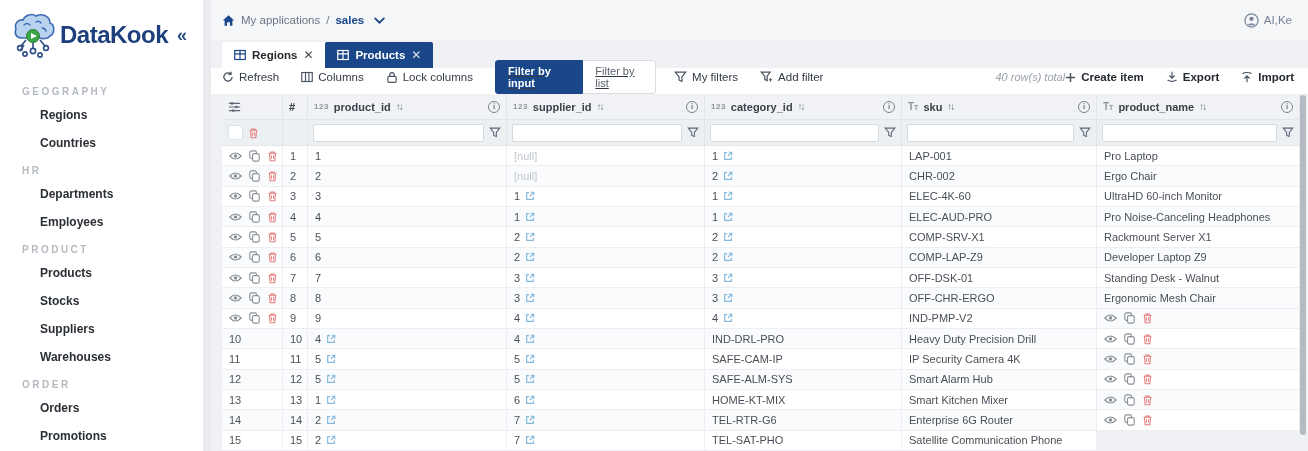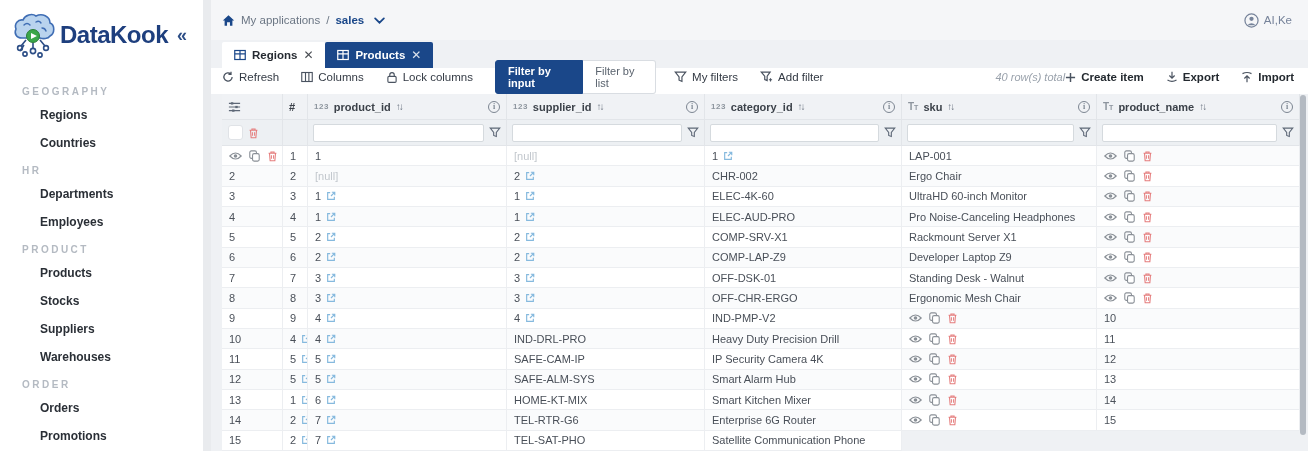--- a/index.html
+++ b/index.html
@@ -29,21 +29,21 @@
 
   .tabs-row { height:28px; display:flex; align-items:flex-end; padding-left:11px; }
   .tab { display:inline-flex; align-items:center; gap:6px; height:26px; padding:0 12px; font-size:11.5px; font-weight:bold; border-radius:2px 2px 0 0; cursor:pointer; }
   .tab.inactive { background:#ffffff; color:#252a31; }
   .tab.active { background:#1a4789; color:#ffffff; }
   .tab .tab-close { font-size:12px; font-weight:normal; opacity:.85; cursor:pointer; }
 
   .toolbar { height:26px; background:#ffffff; display:flex; align-items:center; padding:0 14px 8px 11px; font-size:11.5px; color:#333a44; }
   .tb-btn { display:inline-flex; align-items:center; gap:5px; margin-right:22px; cursor:pointer; white-space:nowrap; }
   .tb-btn svg { display:block; }
-  .seg-group { display:inline-flex; margin-right:18px; }
+  .seg-group { display:inline-flex; margin-right:18px;text-decoration:underline; }
   .seg { font-size:11px; padding:4px 12px; border:1px solid #d9dde2; cursor:pointer; }
   .seg.active { background:#1a4789; color:#ffffff; border-color:#1a4789; border-radius:3px 0 0 3px; font-weight:bold; }
   .seg.inactive { background:#ffffff; color:#5a636e; border-left:none; border-radius:0 3px 3px 0; }
   .row-count { color:#9aa2ac; font-size:11px; margin-left:150px; white-space:nowrap;font-style:italic; }
   .tb-right { margin-left:auto; display:flex; align-items:center; gap:22px; }
   .tb-right .tb-btn { margin-right:0; font-weight:bold; color:#23292f; }
 
   
   .grid-wrap { flex:1; padding-left:11px; position:relative; overflow:hidden; }
   .grid { display:grid; grid-template-columns:61px 25px 199px 198px 197px 195px 1fr; width:1078px; }
@@ -339,20 +339,23 @@
                 <svg width="10" height="10" viewBox="0 0 12 12">
                   <path d="M5 2 H2 V10 H10 V7" fill="none" stroke="#85b9de" stroke-width="1.4"></path>
                   <path d="M7 1.5 H10.5 V5 M10.3 1.7 L6 6" fill="none" stroke="#85b9de" stroke-width="1.4"></path>
                 </svg>
               </span>
             </span>
           </div>
           <div class="cell">
             <span>LAP-001</span>
           </div>
+          <div class="cell">
+            <span>Pro Laptop</span>
+          </div>
           <div class="cell actions r-alt">
             <span class="icon-btn">
               <svg width="13" height="10" viewBox="0 0 16 12">
                 <path d="M1 6 Q8 -1.5 15 6 Q8 13.5 1 6 Z" fill="none" stroke="#8a9097" stroke-width="1.4"></path>
                 <circle cx="8" cy="6" r="2.2" fill="#8a9097"></circle>
               </svg>
             </span>
             <span class="icon-btn">
               <svg width="11" height="12" viewBox="0 0 14 15">
                 <rect x="1" y="1" width="8.5" height="9.5" rx="2" fill="none" stroke="#8a9097" stroke-width="1.4"></rect>

